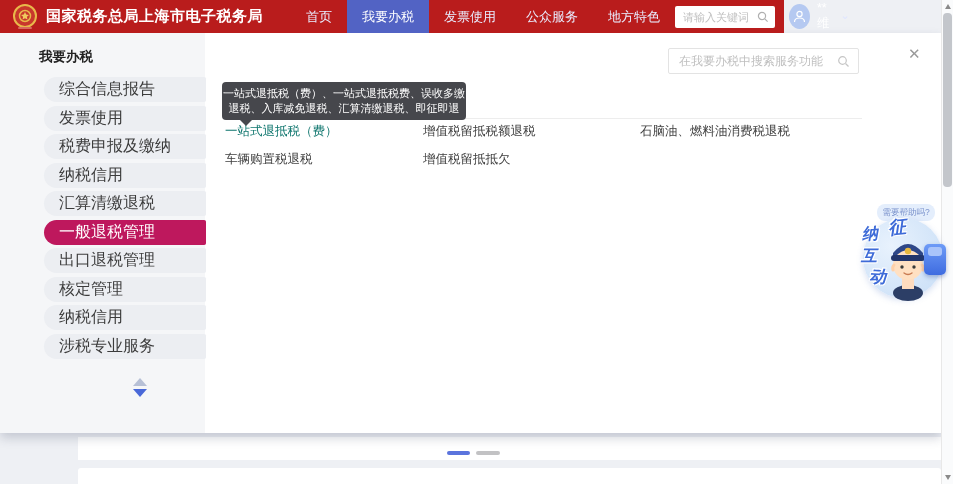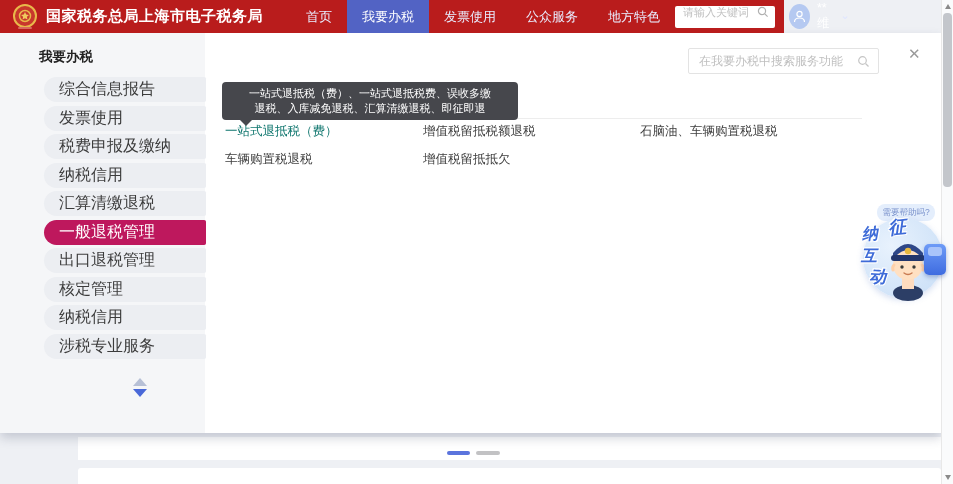--- a/index.html
+++ b/index.html
@@ -21,21 +21,21 @@
   .site-title { color: #fff; font-size: 15px; font-weight: bold; letter-spacing: .5px; margin-right: 28px; white-space: nowrap; }
   .nav { display: flex; height: 33px; align-items: stretch; }
   .nav-item {
     color: #e9edff; font-size: 13px; padding: 0 15px; display: flex; align-items: center;
     cursor: pointer; white-space: nowrap;
   }
   .nav-item.active { background: #5263c4; color: #fff; }
   .hdr-right { margin-left: auto; display: flex; align-items: center; margin-right: 16px; }
   .hdr-search {
     width: 102px; height: 22px; background: #fff; border-radius: 2px;
-    display: flex; align-items: flex-start; padding: 0 6px 0 8px; margin-right: 14px;
+    display: flex; align-items: center; padding: 0 6px 0 8px; margin-right: 14px;
   }
   .hdr-search input {
     border: 0; outline: 0; width: 74px; font-size: 11px; color: #555; background: transparent;
     font-family: inherit;
   }
   .mag { flex: 0 0 auto; }
   .avatar {
     width: 25px; height: 25px; border-radius: 50%; background: #b5c9f1;
     display: flex; align-items: center; justify-content: center; margin-right: 7px;
   }
@@ -63,21 +63,21 @@
     width: 0; height: 0; border-left: 7px solid transparent; border-right: 7px solid transparent;
     border-bottom: 8px solid #b7c0d6; margin-bottom: 3px; cursor: pointer;
   }
   .tri-down {
     width: 0; height: 0; border-left: 7px solid transparent; border-right: 7px solid transparent;
     border-top: 8px solid #4968d8; cursor: pointer;
   }
 
   
   .panel-search {
-    position: absolute; left: 688px; top: 15px; width: 191px; height: 26px;
+    position: absolute; left: 668px; top: 15px; width: 191px; height: 26px;
     border: 1px solid #e3e3e3; border-radius: 2px; background: #fff;
     display: flex; align-items: center; padding: 0 8px 0 10px;
   }
   .panel-search input {
     border: 0; outline: 0; flex: 1; font-size: 12px; color: #666; background: transparent;
     font-family: inherit;
   }
   .panel-search input::placeholder, .hdr-search input::placeholder { color: #bfbfbf; }
   .close-x {
     position: absolute; left: 908px; top: 13px; font-size: 15px; color: #9a9a9a;
@@ -88,21 +88,21 @@
     position: absolute; left: 225px; top: 90px;
     display: grid; grid-template-columns: 198px 217px 222px; row-gap: 11px;
     font-size: 12.5px; color: #404040;
   }
   .link { height: 17px; line-height: 17px; cursor: pointer; white-space: nowrap; }
   .link.hl { color: #0f766e; }
 
   
   .tooltip {
     position: absolute; left: 222px; top: 49px; background: #46474c; color: #fff;
-    border-radius: 4px; padding: 4px 27px; font-size: 11px; line-height: 15px;
+    border-radius: 4px; padding: 4px 1px; font-size: 11px; line-height: 15px;
     text-align: center; z-index: 8; white-space: nowrap;
   }
   .tooltip-arrow {
     position: absolute; left: 18px; bottom: -6px; width: 0; height: 0;
     border-left: 6px solid transparent; border-right: 6px solid transparent;
     border-top: 6px solid #46474c;
   }
 
   
   .band1 { position: absolute; left: 78px; top: 437px; width: 863px; height: 23px; background: #fff; z-index: 1; }
@@ -222,21 +222,21 @@
       <line x1="8.5" y1="8.5" x2="11.5" y2="11.5" stroke="#c5c5c5" stroke-width="1.2"></line>
     </svg>
   </div>
   <div class="close-x">✕</div>
 
   <div class="divider"></div>
 
   <div class="links">
     <div class="link hl">一站式退抵税（费）</div>
     <div class="link">增值税留抵税额退税</div>
-    <div class="link">石脑油、车辆购置税退税</div>
+    <div class="link">石脑油、燃料油消费税退税</div>
     <div class="link">车辆购置税退税</div>
     <div class="link">增值税留抵抵欠</div>
   </div>
 
   <div class="tooltip">
     <div>一站式退抵税（费）、一站式退抵税费、误收多缴</div>
     <div>退税、入库减免退税、汇算清缴退税、即征即退</div>
     <div class="tooltip-arrow"></div>
   </div>
 </div>

